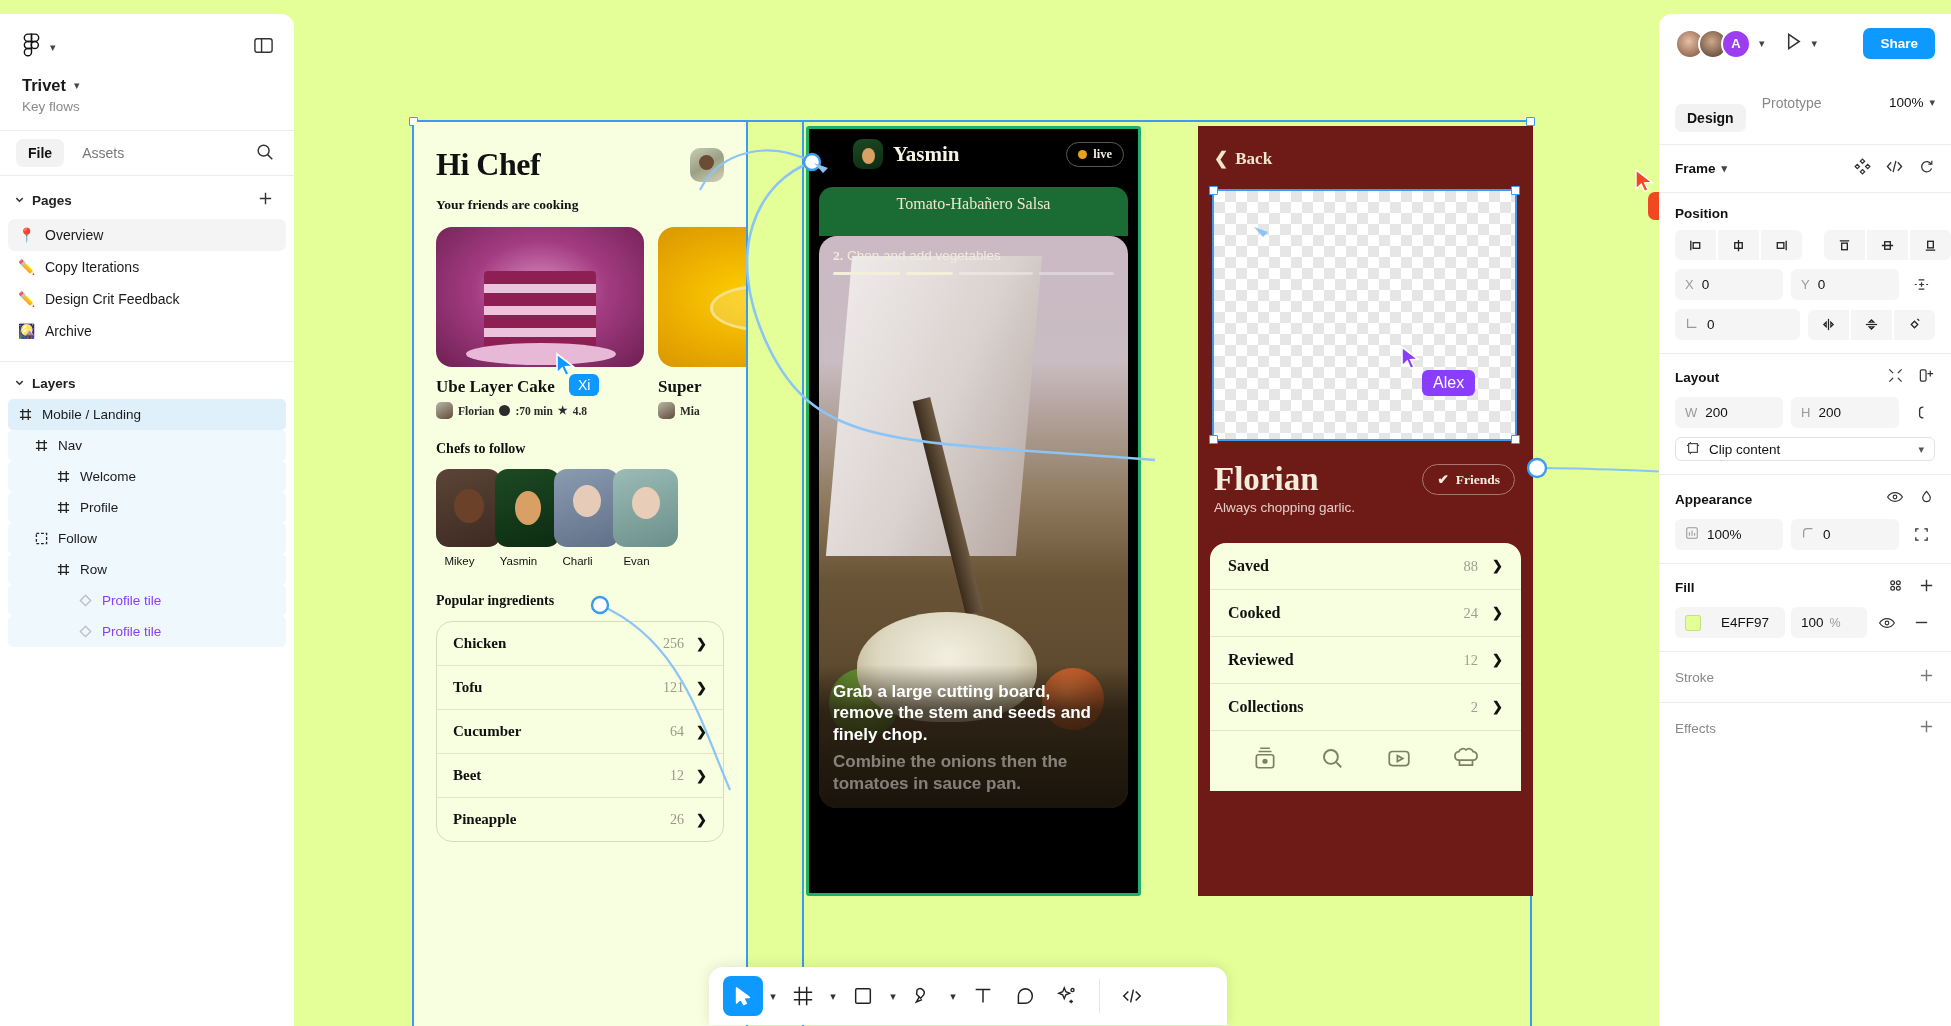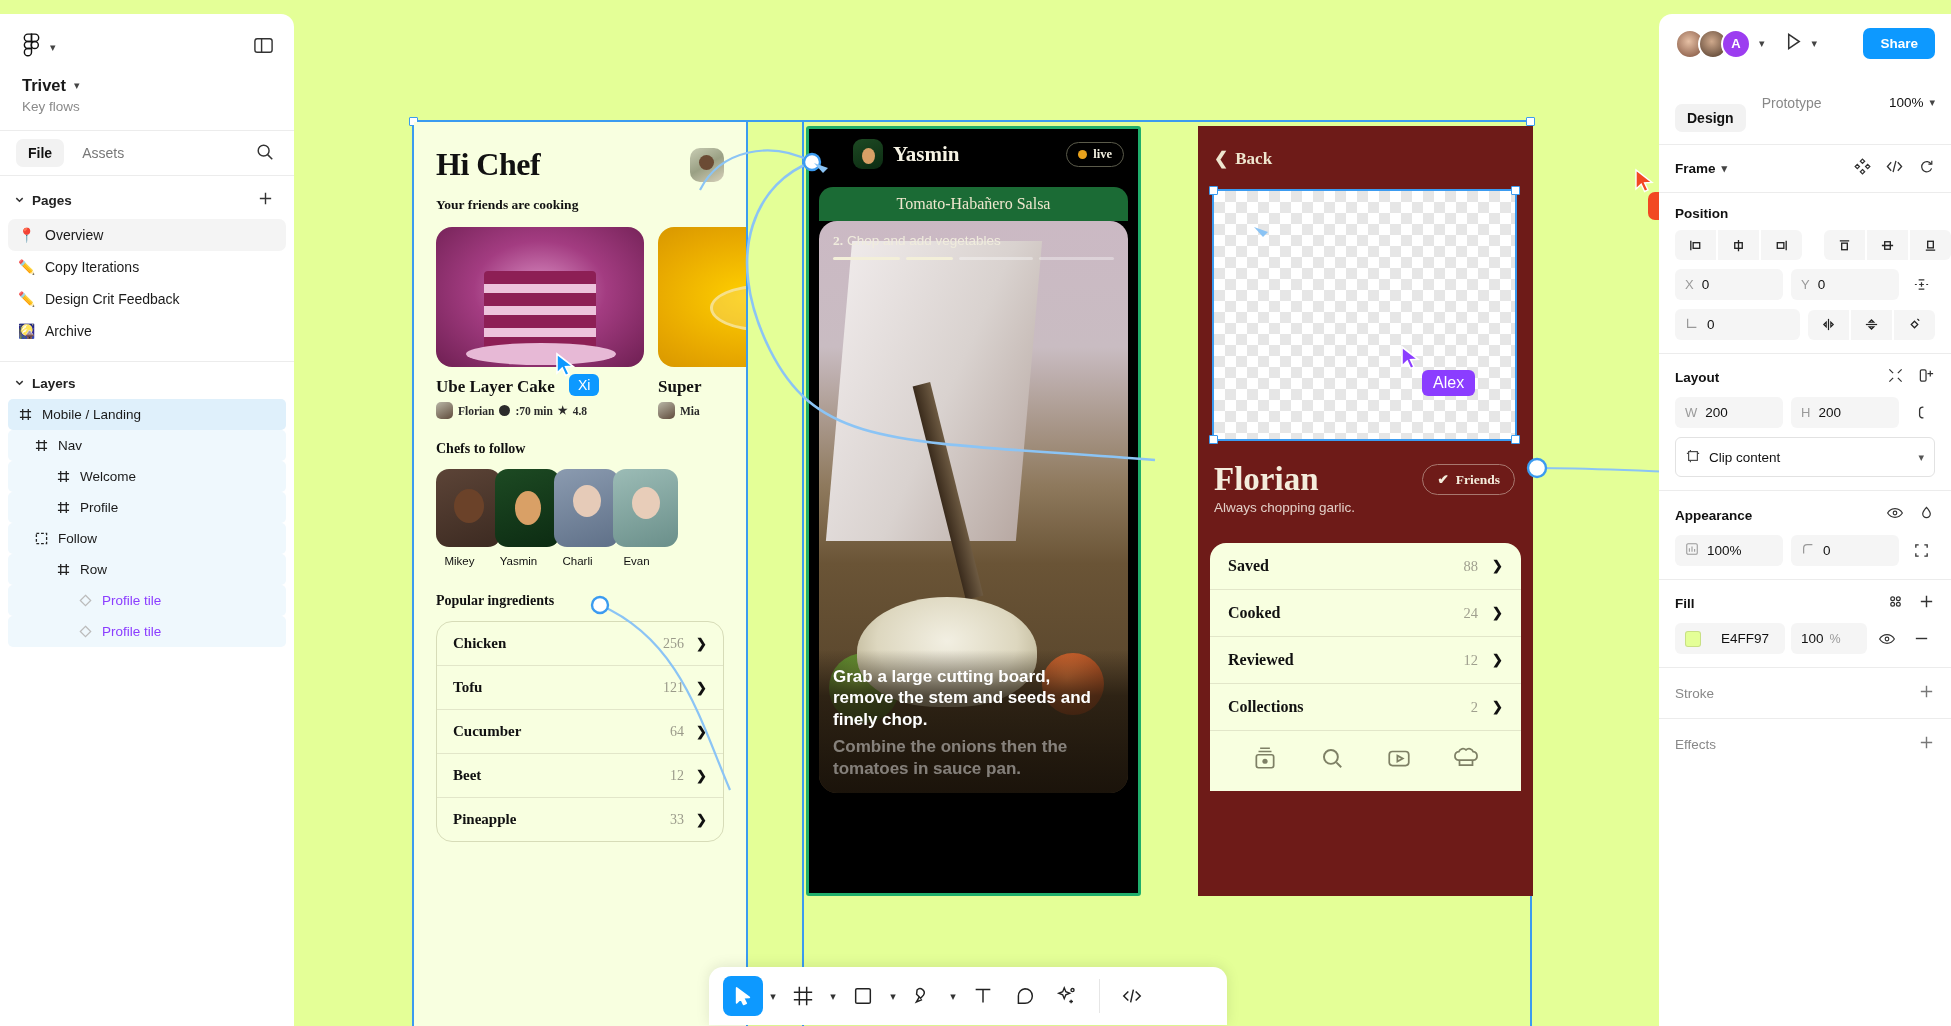--- a/index.html
+++ b/index.html
@@ -111,21 +111,21 @@
   .m2-av { width: 30px; height: 30px; border-radius: 9px; background: linear-gradient(160deg,#1d4a23,#0c2b12); position: relative; }
   .m2-av::after { content:""; position:absolute; left:9px; top:9px; width:13px; height:16px; border-radius:50%; background:#d9a066; }
   .m2-name { font-family: "Liberation Serif", serif; font-size: 21px; font-weight: bold; color: #F6F3E4; }
   .m2-live {
     display: flex; align-items: center; gap: 6px; padding: 4px 11px;
     border: 1px solid #5a5a4a; border-radius: 999px; color: #F2EFE0; font-size: 12.5px; font-weight: bold;
     font-family: "Liberation Serif", serif;
   }
   .m2-live .dot { width: 9px; height: 9px; border-radius: 50%; background: #E8A21C; }
 
-  .m2-green { margin: 10px 10px 0 10px; background: #1B6B35; border-radius: 14px 14px 0 0; padding: 8px 0 8px 0; }
+  .m2-green { margin: 10px 10px 0 10px; background: #1B6B35; border-radius: 14px 14px 0 0; padding: 8px 0 23px 0; }
   .m2-green .t { font-family: "Liberation Serif", serif; font-size: 16px; color: #EFE7CE; text-align: center; }
 
   .m2-video {
     position: relative; margin: 0 10px; height: 572px; overflow: hidden;
     border-radius: 18px;
     background:
       linear-gradient(180deg,#cbb9c4 0%, #c9bcc2 22%, #8f7a5e 46%, #6a5436 60%, #4b3a24 100%);
   }
   .m2-hand {
     position: absolute; left: 20px; top: 20px; width: 190px; height: 300px;
@@ -294,21 +294,21 @@
   .seg .b:first-child { border-radius: 6px 0 0 6px; }
   .seg .b:last-child { border-radius: 0 6px 6px 0; }
   .fields { display: flex; gap: 8px; margin-top: 9px; align-items: center; }
   .fld {
     flex: 1; background: #f5f5f5; border-radius: 6px; height: 31px;
     display: flex; align-items: center; gap: 8px; padding: 0 10px; font-size: 13.5px; color: #111;
   }
   .fld .k { color: #9a9a9a; font-size: 13px; }
   .icon-btn { width: 28px; height: 28px; display: flex; align-items: center; justify-content: center; }
   .sel-row {
-    margin-top: 9px; background: #fff; border: 1px solid #e2e2e2; border-radius: 6px; height: 40px;
+    margin-top: 9px; background: #fff; border: 1px solid #e2e2e2; border-radius: 6px; height: 24px;
     display: flex; align-items: center; gap: 9px; padding: 0 10px; font-size: 13.5px; color: #111;
   }
   .sel-row .car { margin-left: auto; color: #555; font-size: 11px; }
   .fill-row { display: flex; align-items: center; gap: 6px; margin-top: 9px; }
   .fill-left {
     flex: 1; background: #f5f5f5; border-radius: 6px; height: 31px; display: flex; align-items: center;
     padding: 0 10px; gap: 20px; font-size: 13.5px; color: #111;
   }
   .swatch { width: 16px; height: 16px; border-radius: 3px; border: 1px solid rgba(0,0,0,.12); }
   .fill-op {
@@ -426,21 +426,21 @@
           <div class="m1-row">
             <span class="nm">Beet</span>
             <span class="rt">
                 <span class="ct">12</span>
                 <span class="chev">❯</span>
               </span>
           </div>
           <div class="m1-row">
             <span class="nm">Pineapple</span>
             <span class="rt">
-                <span class="ct">33</span>
+                <span class="ct">26</span>
                 <span class="chev">❯</span>
               </span>
           </div>
         </div>
       </div>
     </div>
 
     <div class="mock2">
       <div class="m2-bar">
         <div class="m2-left">

